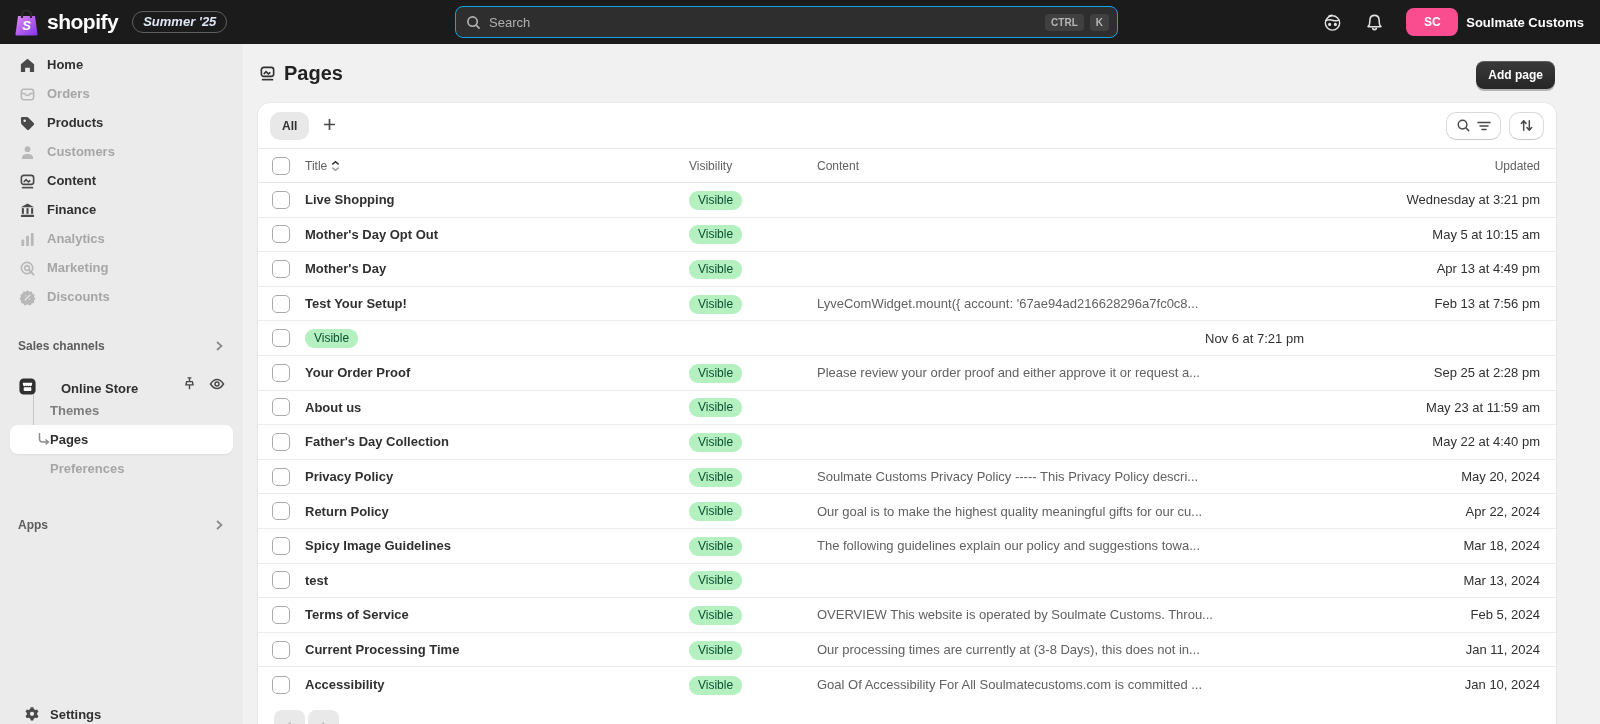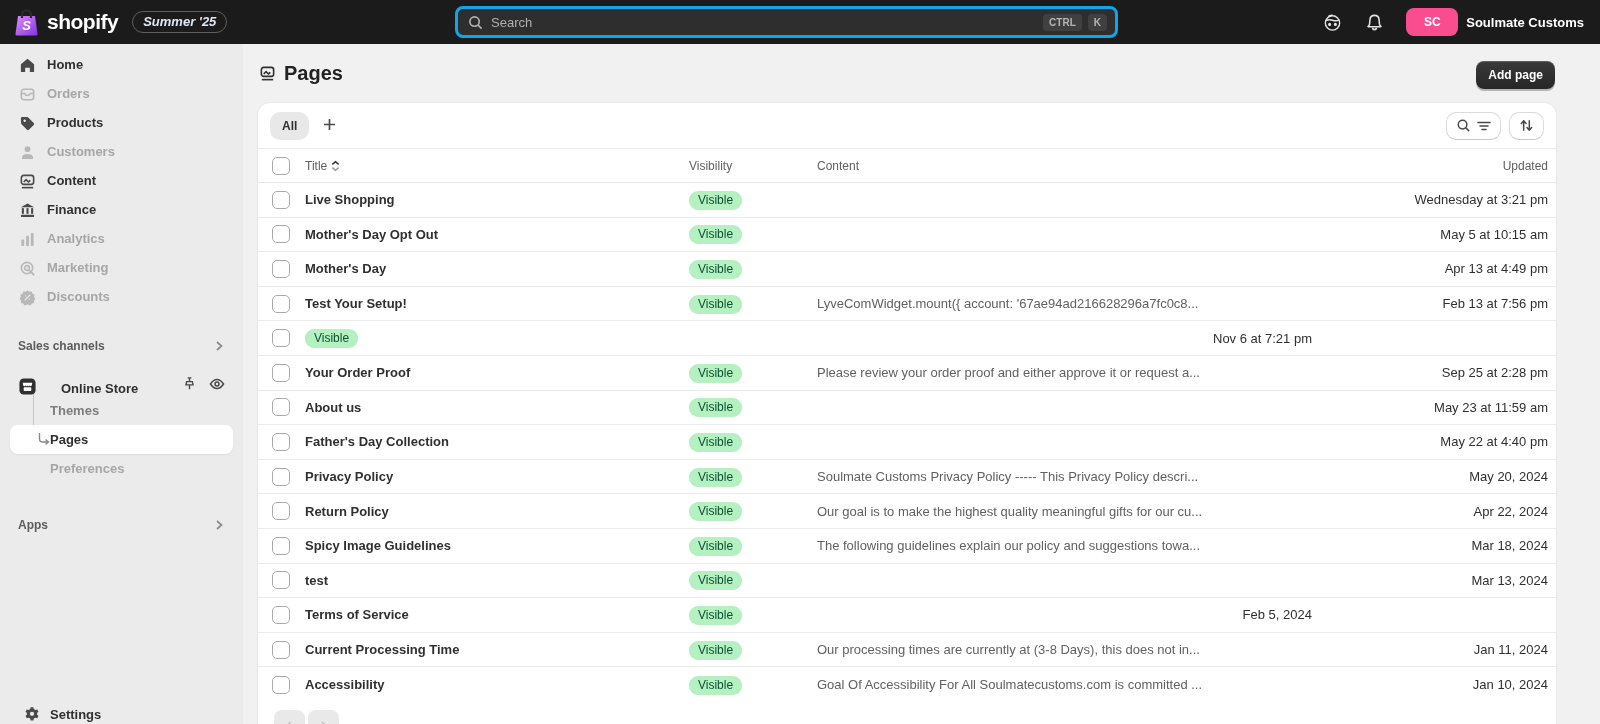--- a/index.html
+++ b/index.html
@@ -5,21 +5,21 @@
   * { margin:0; padding:0; box-sizing:border-box; }
   html,body { width:1600px; height:724px; overflow:hidden; font-family:"Liberation Sans", sans-serif; background:#f1f1f1; }
 
   
   .topbar { position:fixed; top:0; left:0; width:1600px; height:44px; background:#1b1b1b; z-index:50; }
   .logo-wrap { position:absolute; left:14px; top:0; height:44px; display:flex; align-items:center; gap:8px; }
   .logo-bag { width:25px; height:27px; }
   .logo-text { color:#fff; font-size:21px; font-weight:bold; letter-spacing:-0.5px; }
   .version-badge { margin-left:6px; border:1px solid #5f5f5f; border-radius:11px; padding:2px 10px 3px; font-size:13px; font-style:italic; font-weight:bold; color:#dfe6f5; }
 
-  .search-bar { position:absolute; left:455px; top:6px; width:663px; height:32px; background:#2e2e2e; border:3px solid #0ea5e9; border-radius:8px; display:flex; align-items:center; padding:0 8px 0 10px; }
+  .search-bar { position:absolute; left:455px; top:6px; width:663px; height:32px; background:#2e2e2e; border:1px solid #0ea5e9; border-radius:8px; display:flex; align-items:center; padding:0 8px 0 10px; }
   .search-bar svg { flex:none; }
   .search-input { flex:1; background:transparent; border:none; outline:none; color:#e3e3e3; font-size:13px; margin-left:8px; font-family:"Liberation Sans",sans-serif; }
   .search-input::placeholder { color:#b0b0b0; opacity:1; }
   .kbd { background:#404040; color:#b5b5b5; font-size:10px; font-weight:bold; border-radius:4px; padding:3px 6px; margin-left:6px; }
 
   .topbar-right { position:absolute; right:0; top:0; height:44px; display:flex; align-items:center; gap:10px; padding-right:10px; }
   .tb-iconbtn { width:32px; height:32px; display:flex; align-items:center; justify-content:center; border-radius:8px; color:#e3e3e3; }
   .account-chip { display:flex; align-items:center; gap:8px; padding:4px 6px; border-radius:8px; }
   .avatar { width:52px; height:28px; border-radius:8px; color:#fff; font-size:12px; font-weight:bold; display:flex; align-items:center; justify-content:center; }
   .store-name { color:#fff; font-size:13px; font-weight:600; white-space:nowrap; }
@@ -57,21 +57,21 @@
   .page-title-icon { color:#303030; display:flex; }
   .add-page-btn { position:absolute; top:17px; right:45px; height:28px; background:linear-gradient(#3a3a3a,#262626); border:none; border-radius:8px; color:#fff; font-size:12px; font-weight:600; padding:0 12px; cursor:pointer; box-shadow:0 2px 0 rgba(0,0,0,.25), inset 0 1px 0 rgba(255,255,255,.18); font-family:"Liberation Sans",sans-serif; }
 
   .card { position:absolute; top:59px; left:15px; right:44px; height:660px; background:#fff; border-radius:12px; box-shadow:0 1px 2px rgba(0,0,0,.07), 0 0 0 1px rgba(0,0,0,.03); overflow:hidden; }
   .card-toolbar { height:46px; display:flex; align-items:center; padding:0 12px; border-bottom:1px solid #e9e9e9; }
   .tab-all { height:28px; min-width:36px; background:#e8e8e8; border:none; border-radius:10px; font-size:12px; font-weight:600; color:#303030; padding:0 12px; cursor:pointer; font-family:"Liberation Sans",sans-serif; }
   .tab-add { width:28px; height:28px; border:none; background:transparent; border-radius:8px; color:#4a4a4a; font-size:17px; cursor:pointer; margin-left:6px; }
   .toolbar-right { margin-left:auto; display:flex; gap:8px; }
   .tb-btn { height:28px; background:#fff; border:1px solid #dadada; border-bottom-color:#c8c8c8; border-radius:10px; display:flex; align-items:center; justify-content:center; gap:6px; padding:0 9px; color:#4a4a4a; cursor:pointer; }
 
-  .grid-row { display:grid; grid-template-columns:47px 384px 128px 1fr 236px; align-items:center; padding-right:8px; }
+  .grid-row { display:grid; grid-template-columns:47px 384px 128px 1fr 236px; align-items:center; padding-right:16px; }
   .thead { height:34px; font-size:12px; color:#616161; border-bottom:1px solid #e7e7e7; }
   .th-title { display:flex; align-items:center; gap:4px; cursor:pointer; }
   .sort-carets { display:flex; flex-direction:column; line-height:0; }
   .checkbox { width:18px; height:18px; border:1.6px solid #aaa; border-radius:5px; background:#fff; margin-left:14px; cursor:pointer; }
 
   .trow { height:34.6px; border-bottom:1px solid #ebebeb; cursor:pointer; background:#fff; }
   .trow:last-child { border-bottom:none; }
   .cell-title { font-size:13px; font-weight:650; color:#303030; white-space:nowrap; overflow:hidden; }
   .badge { display:inline-block; font-size:12px; padding:2px 9px 3px; border-radius:9px; }
   .cell-content { font-size:13px; color:#616161; white-space:nowrap; overflow:hidden; }
@@ -462,20 +462,21 @@
     <div class="cell-content"></div>
     <div class="cell-updated">Mar 13, 2024</div>
   </div>
 
   <div class="grid-row trow">
     <div>
             <div class="checkbox"></div>
           </div>
     <div class="cell-title">Terms of Service</div>
     <div><span class="badge" style="background: rgb(180, 240, 192); color: rgb(12, 81, 50);">Visible</span></div>
+    <div class="cell-content">OVERVIEW This website is operated by Soulmate Customs. Throu...</div>
     <div class="cell-updated">Feb 5, 2024</div>
   </div>
 
   <div class="grid-row trow">
     <div>
             <div class="checkbox"></div>
           </div>
     <div class="cell-title">Current Processing Time</div>
     <div><span class="badge" style="background: rgb(180, 240, 192); color: rgb(12, 81, 50);">Visible</span></div>
     <div class="cell-content">Our processing times are currently at (3-8 Days), this does not in...</div>

